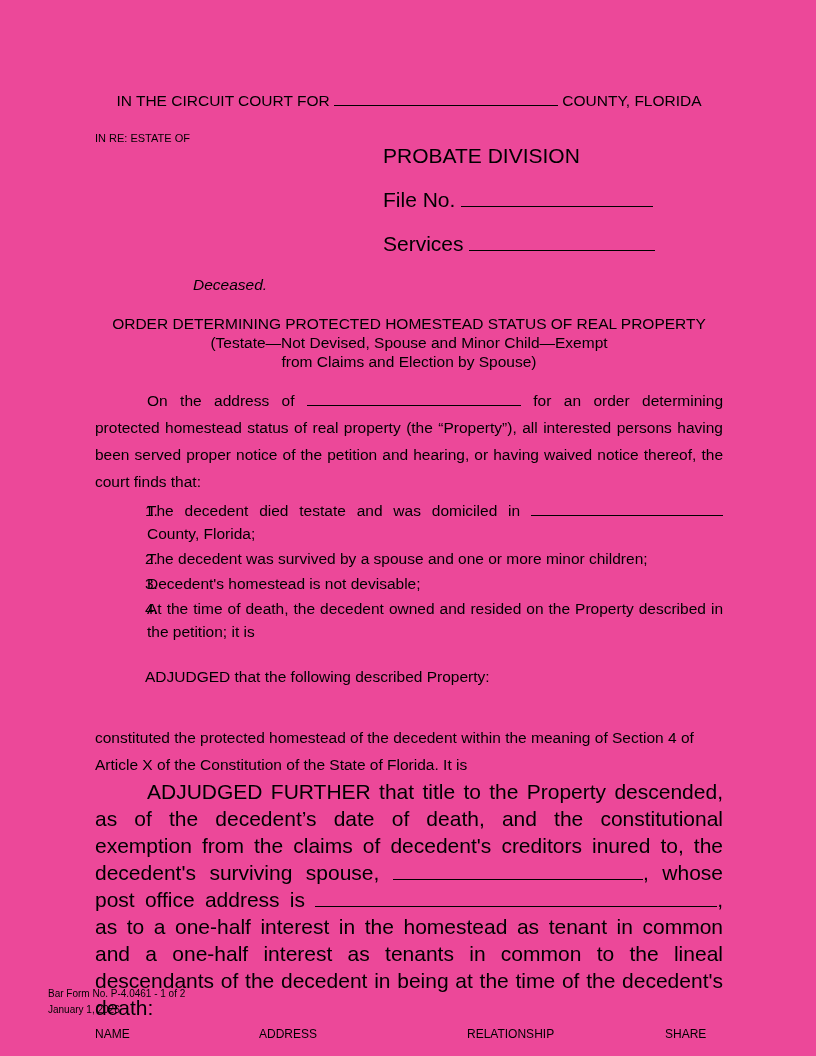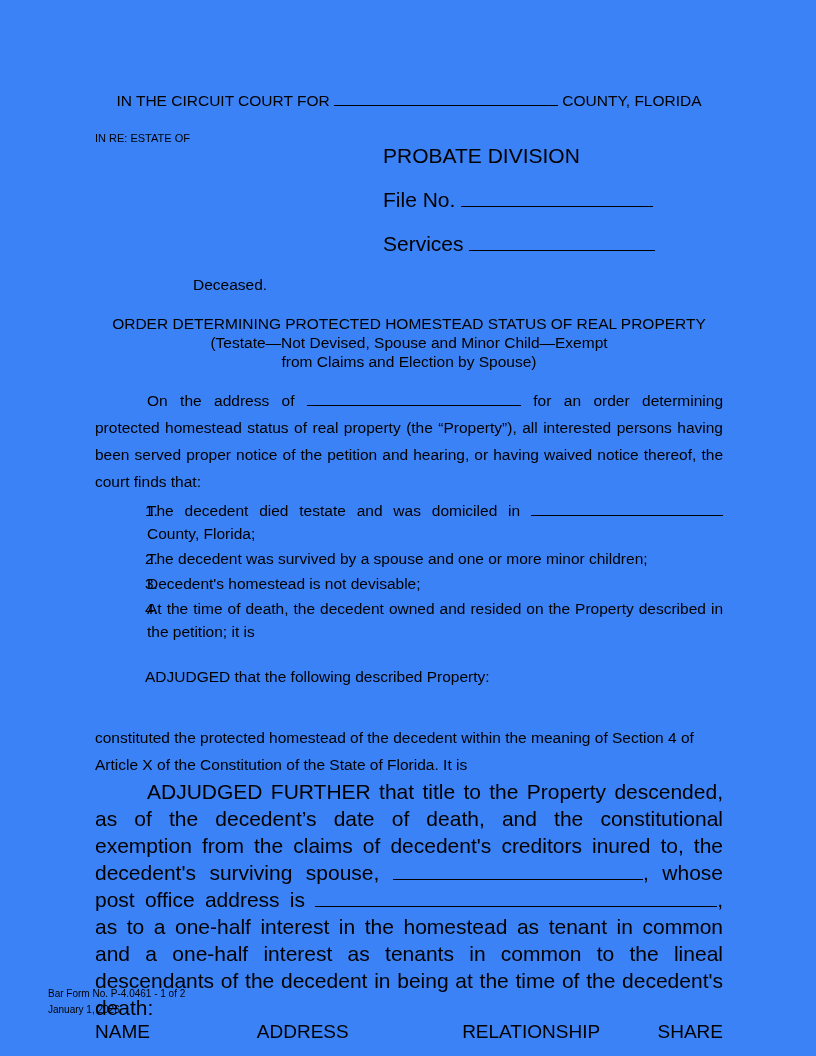--- a/index.html
+++ b/index.html
@@ -8,21 +8,21 @@
     background: #ffffff;
   }
   body {
     font-family: "Liberation Sans", sans-serif;
     color: #000000;
   }
   .page {
     position: relative;
     width: 816px;
     height: 1056px;
-    background: #3b82f6;
+    background: #ec4899;
     overflow: hidden;
   }
   .content {
     position: absolute;
     left: 95px;
     top: 92px;
     width: 628px;
   }
   .court-line {
     text-align: center;
@@ -52,20 +52,21 @@
   }
   .right-col > div {
     margin-bottom: 20px;
     white-space: nowrap;
   }
   .deceased {
     font-size: 15.5px;
     margin-left: 98px;
     margin-top: 8px;
     margin-bottom: 20px;
+    font-style: italic;
   }
   .title-block {
     text-align: center;
     font-size: 15.5px;
     line-height: 19px;
     margin-bottom: 16px;
   }
   .title-block .t1 { white-space: nowrap; }
   .para {
     font-size: 15.5px;
@@ -110,22 +111,22 @@
     line-height: 27px;
   }
   .para3 {
     font-size: 21px;
     line-height: 27px;
     text-align: justify;
   }
   .para3 .lead { display: inline-block; width: 52px; }
   .cols {
     display: flex;
-    font-size: 19px;
-    margin-top: 0;
+    font-size: 12px;
+    margin-top: 6px;
   }
   .cols .c1 { width: 164px; }
   .cols .c2 { width: 208px; }
   .cols .c3 { width: 198px; }
   .cols .c4 { width: auto; }
   .footer {
     position: absolute;
     left: 48px;
     top: 986px;
     font-size: 10px;

